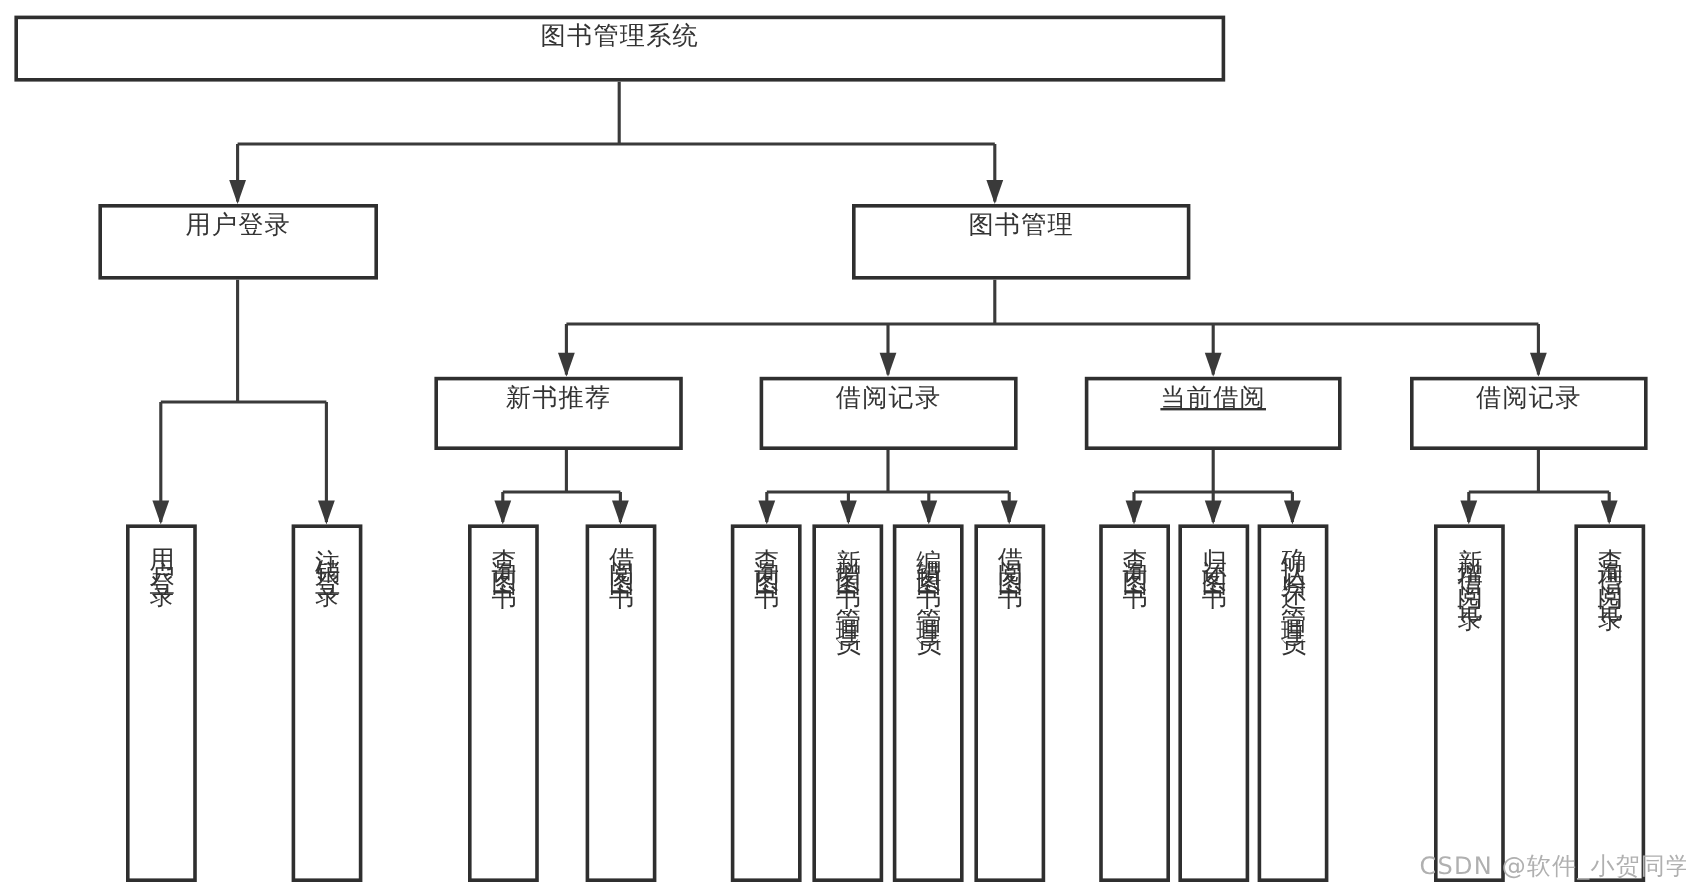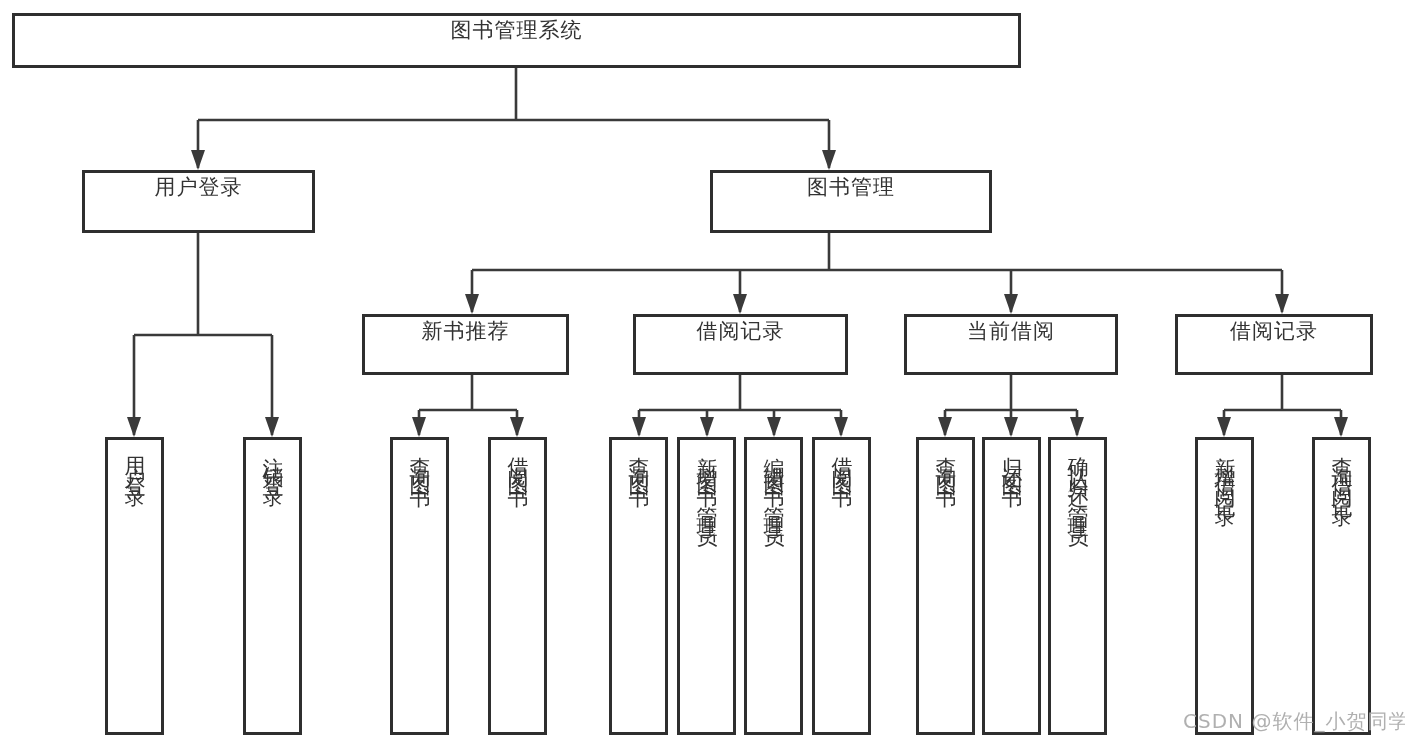--- a/index.html
+++ b/index.html
@@ -85,21 +85,21 @@
   <div class="node" style="left:710px;top:170px;width:282px;height:63px;">
     <span>图书管理</span>
   </div>
 
   <div class="node" style="left:362px;top:314px;width:207px;height:61px;">
     <span>新书推荐</span>
   </div>
   <div class="node" style="left:633px;top:314px;width:215px;height:61px;">
     <span>借阅记录</span>
   </div>
-  <div class="node" style="left:904px;top:314px;width:214px;height:61px;">
+  <div class="node" style="left:904px;top:314px;width:214px;height:61px;text-decoration:underline;">
     <span>当前借阅</span>
   </div>
   <div class="node" style="left:1175px;top:314px;width:198px;height:61px;">
     <span>借阅记录</span>
   </div>
 
   <div class="node leaf" style="left:105px;">
     <span class="v">用户登录</span>
   </div>
   <div class="node leaf" style="left:243px;">

